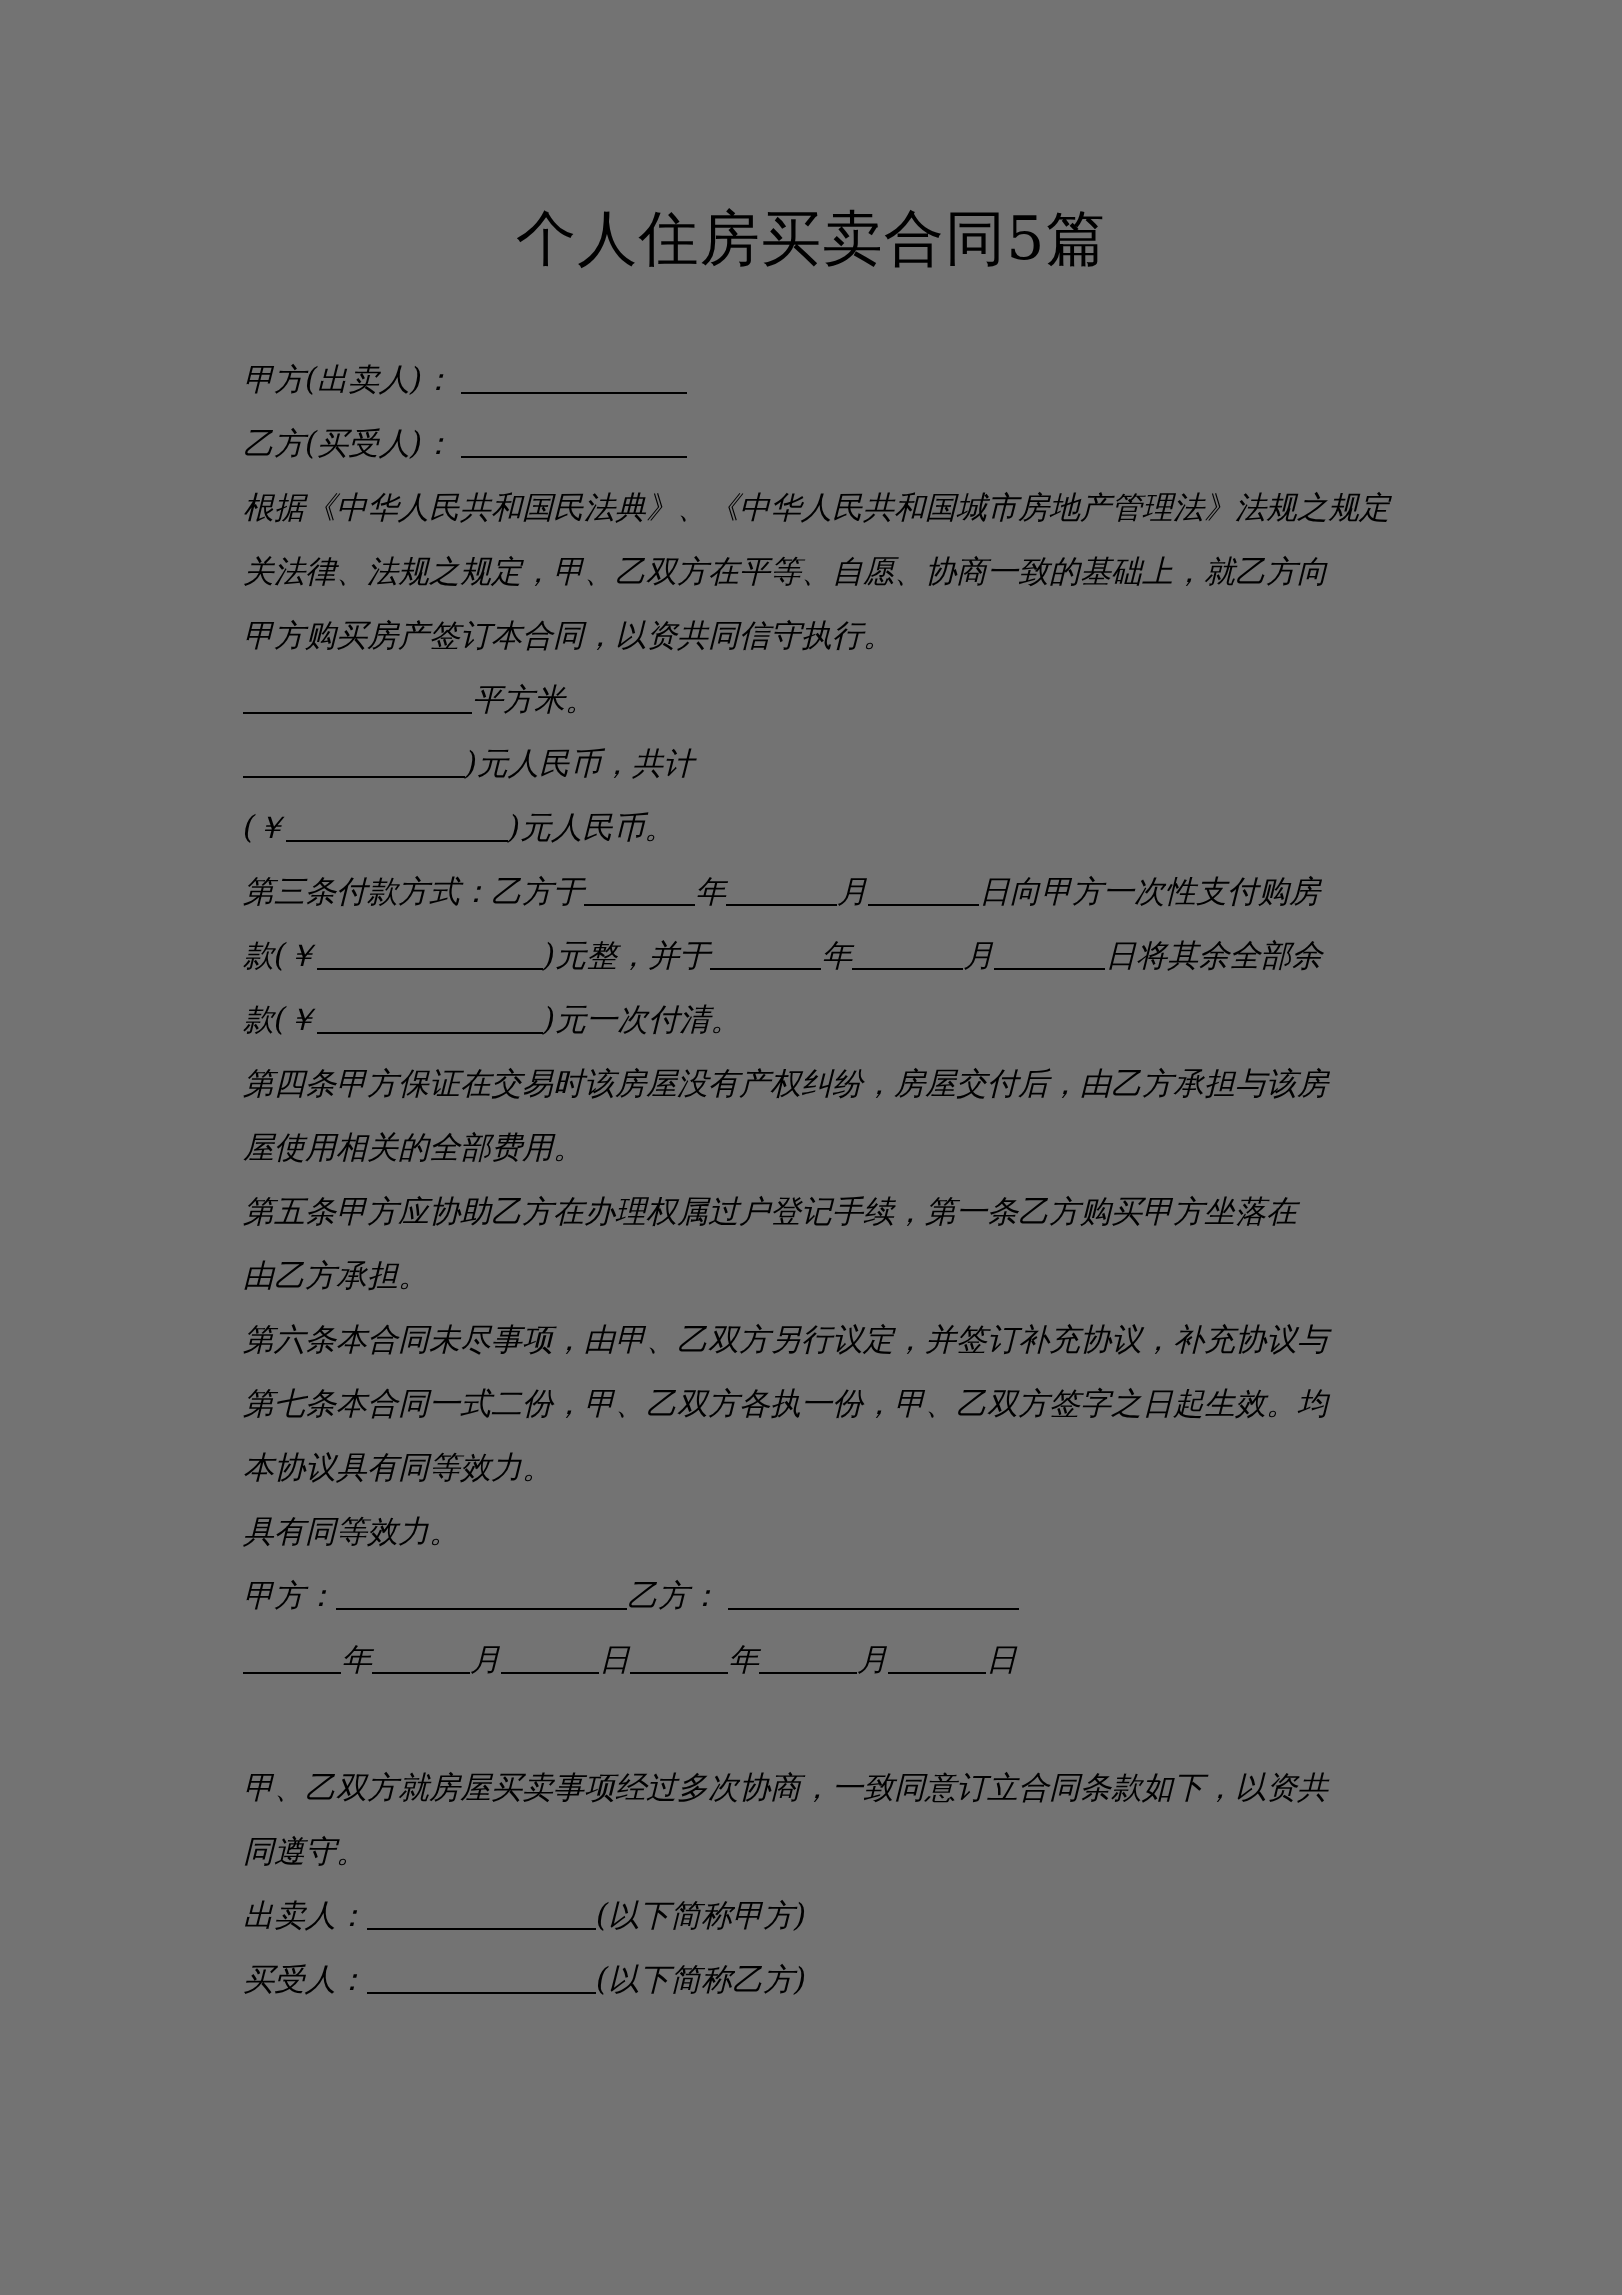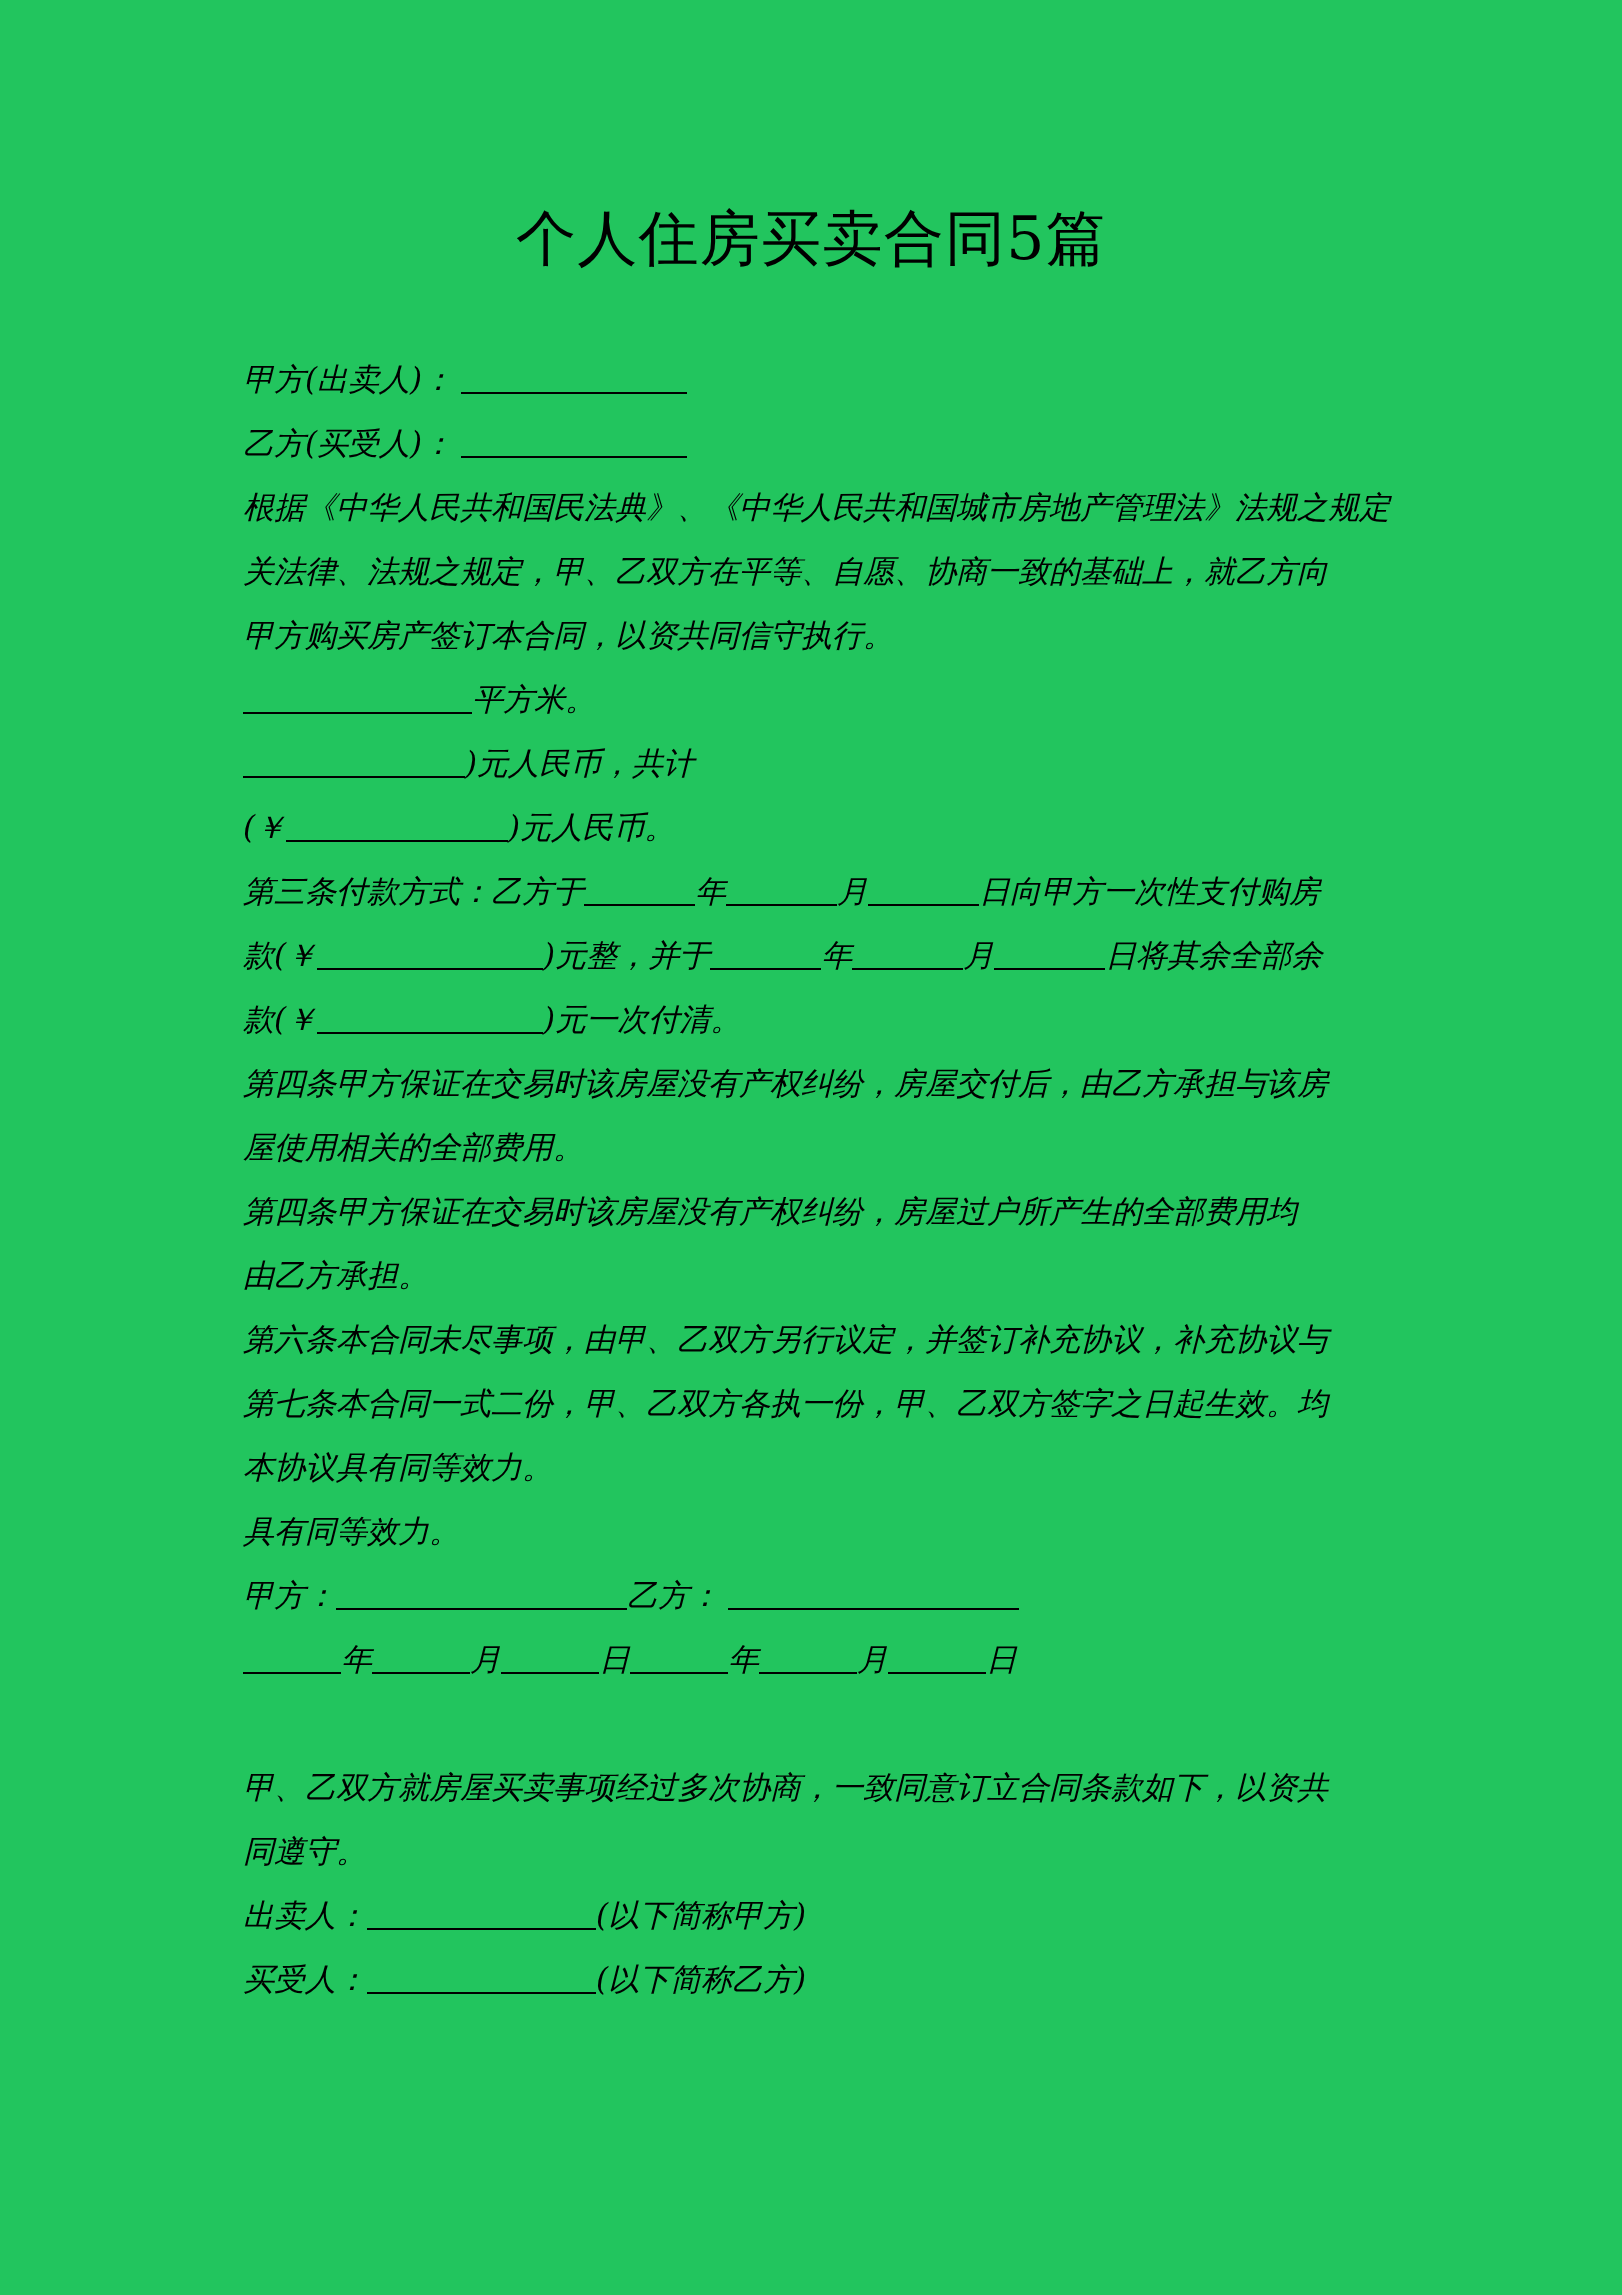--- a/index.html
+++ b/index.html
@@ -12,21 +12,21 @@
       height: 2295px;
       position: relative;
       overflow: hidden;
       font-family: "DejaVu Serif", "Liberation Serif", serif;
       color: #000;
     }
     .page {
       position: absolute;
       left: 0; top: 0;
       width: 1623px; height: 2295px;
-      background: #22c55e;
+      background: #737373;
     }
     .title {
       position: absolute;
       left: 0; width: 1623px;
       top: 196px;
       text-align: center;
       font-size: 60px;
       line-height: 85px;
       letter-spacing: 1.3px;
       font-weight: normal;
@@ -131,21 +131,21 @@
     </div>
 
     <div class="line">
       <span class="text">第四条甲方保证在交易时该房屋没有产权纠纷，房屋交付后，由乙方承担与该房</span>
     </div>
     <div class="line">
       <span class="text">屋使用相关的全部费用。</span>
     </div>
 
     <div class="line">
-      <span class="text">第四条甲方保证在交易时该房屋没有产权纠纷，房屋过户所产生的全部费用均</span>
+      <span class="text">第五条甲方应协助乙方在办理权属过户登记手续，第一条乙方购买甲方坐落在</span>
     </div>
     <div class="line">
       <span class="text">由乙方承担。</span>
     </div>
 
     <div class="line">
       <span class="text">第六条本合同未尽事项，由甲、乙双方另行议定，并签订补充协议，补充协议与</span>
     </div>
     <div class="line">
       <span class="text">第七条本合同一式二份，甲、乙双方各执一份，甲、乙双方签字之日起生效。均</span>

